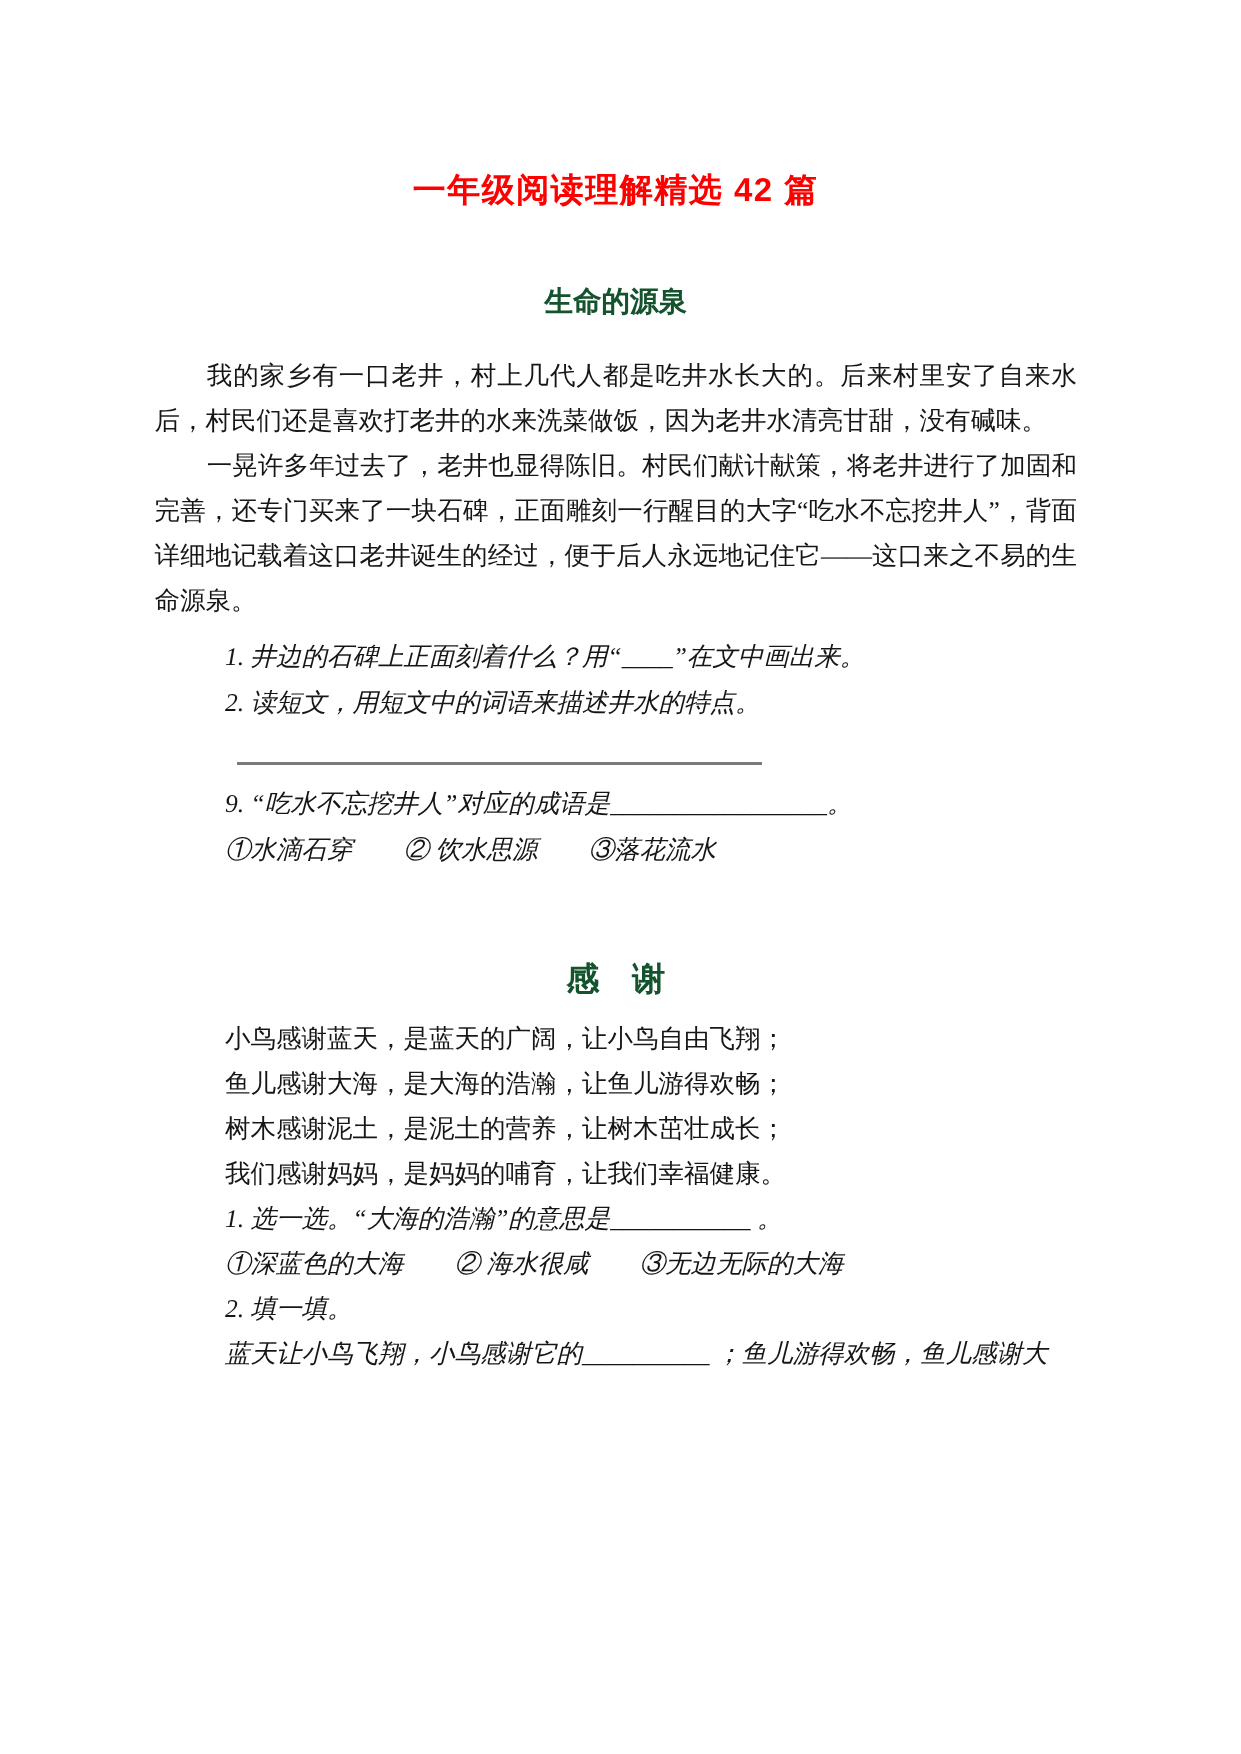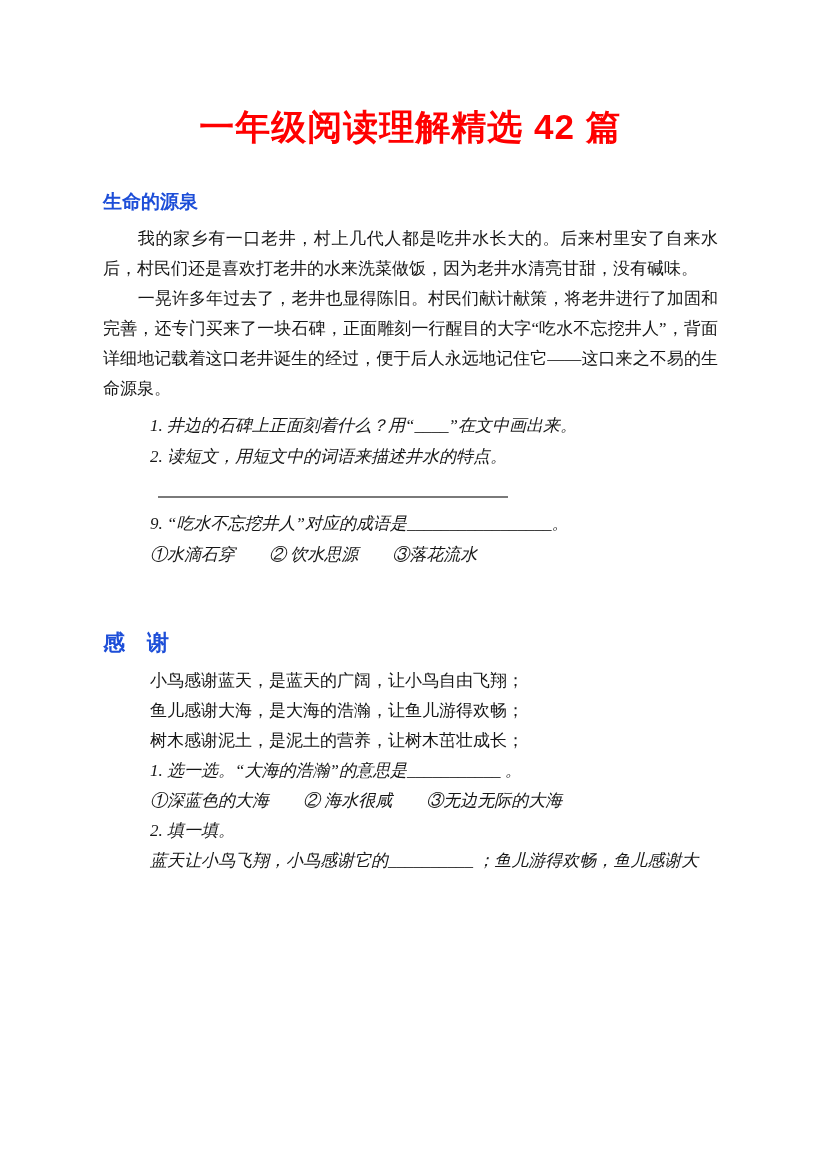--- a/index.html
+++ b/index.html
@@ -15,49 +15,49 @@
     position: relative;
     width: 827px; height: 1169px;
   }
   .content {
     margin-left: 103px;
     margin-right: 109px; 
   }
   .doc-title {
     margin-top: 106px;
     line-height: 42px;
-    font-size: 35px;
+    font-size: 22px;
     font-weight: bold;
     letter-spacing: 1px;
     text-align: center;
     color: #ff0000;
     font-family: "Liberation Sans", sans-serif;
   }
   .passage-heading {
     margin-top: 40px;
     line-height: 28px;
     font-size: 19px;
     font-weight: 600;
-    text-align: left;
-    color: #1d4ed8;
-    font-family: Liberation Serif, serif;
+    text-align: center;
+    color: #14532d;
+    font-family: Liberation Mono, monospace;
   }
   .passage-heading.second {
     margin-top: 58px;
     font-size: 22px;
     line-height: 30px;
   }
   .story p {
     margin: 0;
     font-size: 17px;
     line-height: 30px;
     text-align: justify;
     text-indent: 2.05em;
   }
-  .story { margin-top: 8px; }
+  .story { margin-top: 20px; }
   .exercise {
     margin-top: 6px;
     padding-left: 47px; 
   }
   .exercise .line {
     margin: 0;
     font-size: 17px;
     line-height: 31px;
     font-style: italic;
   }
@@ -102,20 +102,21 @@
       <p class="line">9. “吃水不忘挖井人”对应的成语是_________________。</p>
       <p class="line">①水滴石穿　　② 饮水思源　　③落花流水</p>
     </div>
 
     <div class="passage-heading second">感　谢</div>
 
     <div class="poem">
       <p>小鸟感谢蓝天，是蓝天的广阔，让小鸟自由飞翔；</p>
       <p>鱼儿感谢大海，是大海的浩瀚，让鱼儿游得欢畅；</p>
       <p>树木感谢泥土，是泥土的营养，让树木茁壮成长；</p>
+      <p>我们感谢妈妈，是妈妈的哺育，让我们幸福健康。</p>
     </div>
 
     <div class="exercise" style="padding-left:47px; margin-top:0;">
       <p class="line" style="line-height:30px;">1. 选一选。“大海的浩瀚”的意思是___________ 。</p>
       <p class="line" style="line-height:30px;">①深蓝色的大海　　② 海水很咸　　③无边无际的大海</p>
       <p class="line" style="line-height:30px;">2. 填一填。</p>
       <p class="line" style="line-height:30px;">蓝天让小鸟飞翔，小鸟感谢它的__________ ；鱼儿游得欢畅，鱼儿感谢大</p>
     </div>
 
   </div>

